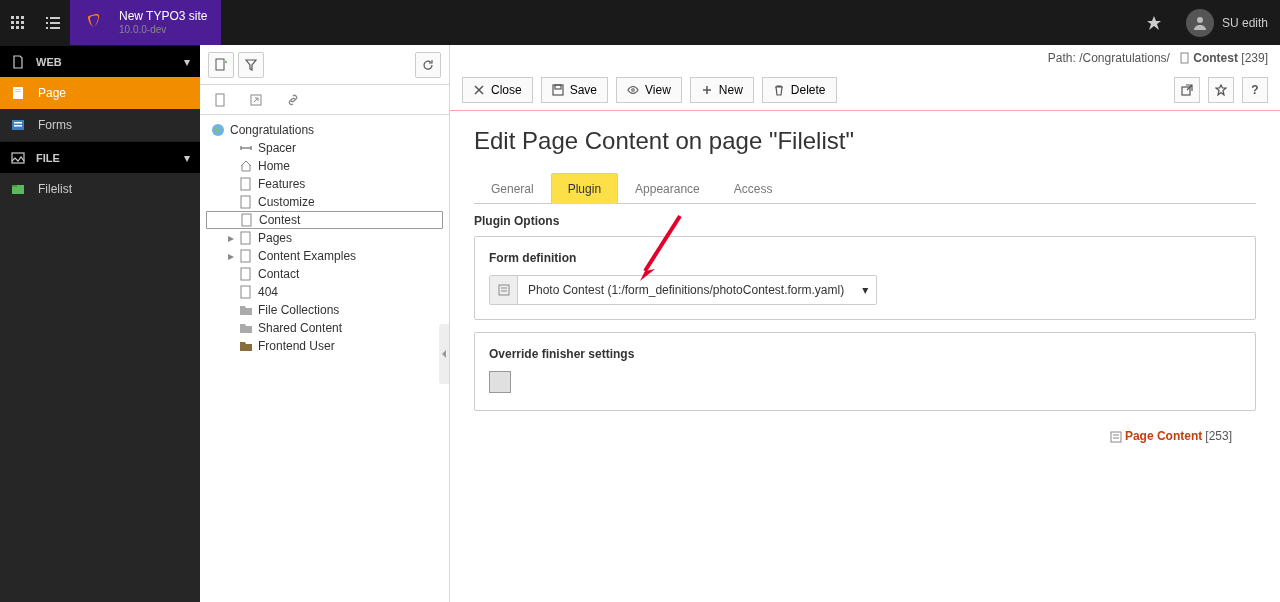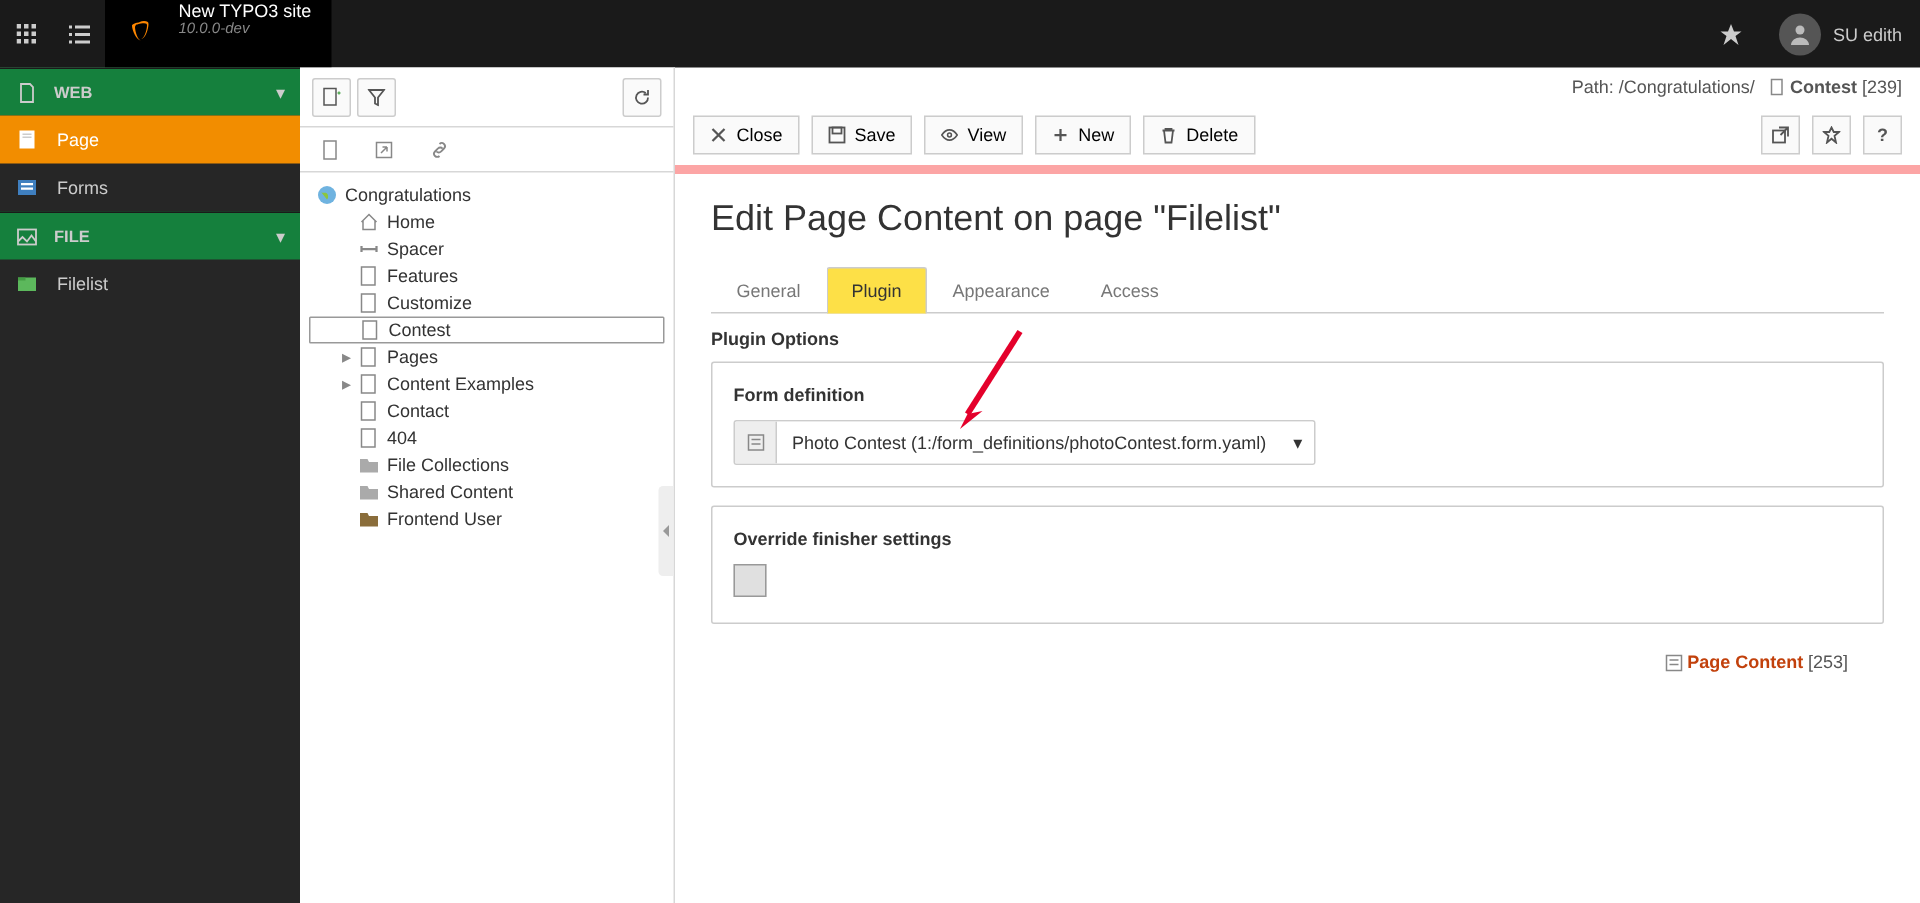--- a/index.html
+++ b/index.html
@@ -3,33 +3,33 @@
 <meta charset="utf-8">
 <style>
 * { margin: 0; padding: 0; box-sizing: border-box; font-family: Verdana, Arial, sans-serif; font-size: 12px; }
 body { width: 1280px; height: 602px; overflow: hidden; background: #fff; color: #333; }
 
 
 .topbar { height: 45px; background: #1a1a1a; display: flex; align-items: center; color: #ccc; }
 .topbar-left { display: flex; align-items: center; height: 100%; }
 .topbar-btn { width: 35px; height: 45px; display: flex; align-items: center; justify-content: center; cursor: pointer; }
 .topbar-btn svg { fill: #ccc; }
-.site-badge { background: #000000; height: 45px; display: flex; padding: 0 14px 0 0; }
+.site-badge { background: #4c1d95; height: 45px; display: flex; align-items: center; padding: 0 14px 0 0; }
 .site-logo { width: 45px; height: 45px; display: flex; align-items: center; justify-content: center; margin-right: 4px; }
 .site-text { line-height: 1.2; }
 .site-name { color: #fff; font-size: 12px; }
-.site-version { color: #888; font-size: 10px; font-style: italic; }
+.site-version { color: #888; font-size: 10px; }
 .topbar-right { margin-left: auto; display: flex; align-items: center; height: 100%; }
 .star-btn, .user-box { height: 58px; display: flex; align-items: center; padding: 0 12px; cursor: pointer; }
 .avatar { width: 28px; height: 28px; border-radius: 50%; background: #555; display: flex; align-items: center; justify-content: center; margin-right: 8px; }
 
 
 .layout { display: flex; height: 557px; }
 .module-menu { width: 200px; background: #262626; color: #ccc; display: flex; flex-direction: column; }
-.module-group { display: flex; align-items: center; height: 32px; padding: 0 10px; background: #15803d; border-top: 1px solid #1a1a1a; cursor: pointer; }
+.module-group { display: flex; align-items: center; height: 32px; padding: 0 10px; background: #000000; border-top: 1px solid #1a1a1a; cursor: pointer; }
 .module-group .label { font-weight: bold; font-size: 11px; margin-left: 10px; color: #ccc; }
 .module-group .caret { margin-left: auto; }
 .module-item { display: flex; align-items: center; height: 32px; padding: 0 10px; cursor: pointer; }
 .module-item.active { background: #f28d00; color: #fff; }
 .module-item .label { margin-left: 12px; font-size: 12px; }
 .mod-icon { width: 16px; height: 16px; display: flex; align-items: center; justify-content: center; }
 
 
 .tree-col { width: 250px; border-right: 1px solid #d7d7d7; display: flex; flex-direction: column; position: relative; background:#fff;}
 .tree-toolbar { height: 40px; border-bottom: 1px solid #d7d7d7; display: flex; align-items: center; padding: 0 8px; gap: 4px; }
@@ -40,21 +40,21 @@
 .tree { padding: 6px 6px 6px 6px; overflow-y: auto; flex: 1; }
 .tree-row { display: flex; align-items: center; height: 18px; padding: 0; cursor: pointer; font-size: 11.5px; }
 .tree-row .tgl { width: 14px; display: inline-flex; justify-content: center; color: #888;}
 .tree-row .ticon { width: 16px; height: 16px; display: inline-flex; align-items: center; justify-content: center; margin-right: 4px; }
 .tree-row.active { background: #fff; border: 1px solid #999; border-radius: 1px; }
 .indent-0 { padding-left: 4px; } .indent-1 { padding-left: 18px; }
 .tree-drag { position: absolute; right: 0; top: 50%; width: 10px; height: 60px; background: #eee; border-radius: 3px 0 0 3px; cursor: ew-resize; display:flex; align-items:center; justify-content:center;}
 
 
 .content { flex: 1; display: flex; flex-direction: column; }
-.docheader { border-bottom: 6px solid #fca5a5; }
+.docheader { border-bottom: 1px solid #fca5a5; }
 .docheader-row1 { height: 25px; display: flex; align-items: center; justify-content: flex-end; padding: 0 12px; font-size: 11px; color: #555;}
 .path a { color: #555; text-decoration: none; }
 .docheader-row2 { height: 40px; display: flex; align-items: center; padding: 0 12px; gap: 8px; }
 .btn { height: 26px; border: 1px solid #ccc; background: #fafafa; border-radius: 0; padding: 0 10px; display: inline-flex; align-items: center; gap: 6px; cursor: pointer; font-size: 12px; }
 .btn svg { width: 12px; height: 12px; }
 .grow { flex: 1; }
 .iconbtn { width: 26px; padding: 0; justify-content: center; }
 
 
 .mainbody { padding: 16px 24px; overflow: auto; }
@@ -232,34 +232,34 @@
               <circle cx="7" cy="7" r="6" fill="#6fb3e0"></circle>
               <path d="M3 5c1 1 3 0 4 1s1 3 0 4" fill="#8cc63f"></path>
             </svg>
           </span>
         <span>Congratulations</span>
       </div>
       <div id="tree-nodes">
           <div class="tree-row indent-1">
             <span class="tgl"></span>
             <span class="ticon">
+              <svg width="14" height="14" viewBox="0 0 14 14" stroke="#888" stroke-width="1.5">
+                <path d="M2 7h10M2 5v4M12 5v4"></path>
+              </svg>
+            </span>
+            <span>Spacer</span>
+          </div>
+          <div class="tree-row indent-1">
+            <span class="tgl"></span>
+            <span class="ticon">
               <svg width="14" height="14" viewBox="0 0 14 14" fill="none" stroke="#888">
                 <path d="M2 7l5-5 5 5M3 6v6h8V6"></path>
               </svg>
             </span>
             <span>Home</span>
-          </div>
-          <div class="tree-row indent-1">
-            <span class="tgl"></span>
-            <span class="ticon">
-              <svg width="14" height="14" viewBox="0 0 14 14" stroke="#888" stroke-width="1.5">
-                <path d="M2 7h10M2 5v4M12 5v4"></path>
-              </svg>
-            </span>
-            <span>Spacer</span>
           </div>
           <div class="tree-row indent-1">
             <span class="tgl"></span>
             <span class="ticon">
               <svg width="12" height="14" viewBox="0 0 12 14" fill="none" stroke="#888">
                 <rect x="1" y="1" width="9" height="12"></rect>
               </svg>
             </span>
             <span>Features</span>
           </div>

